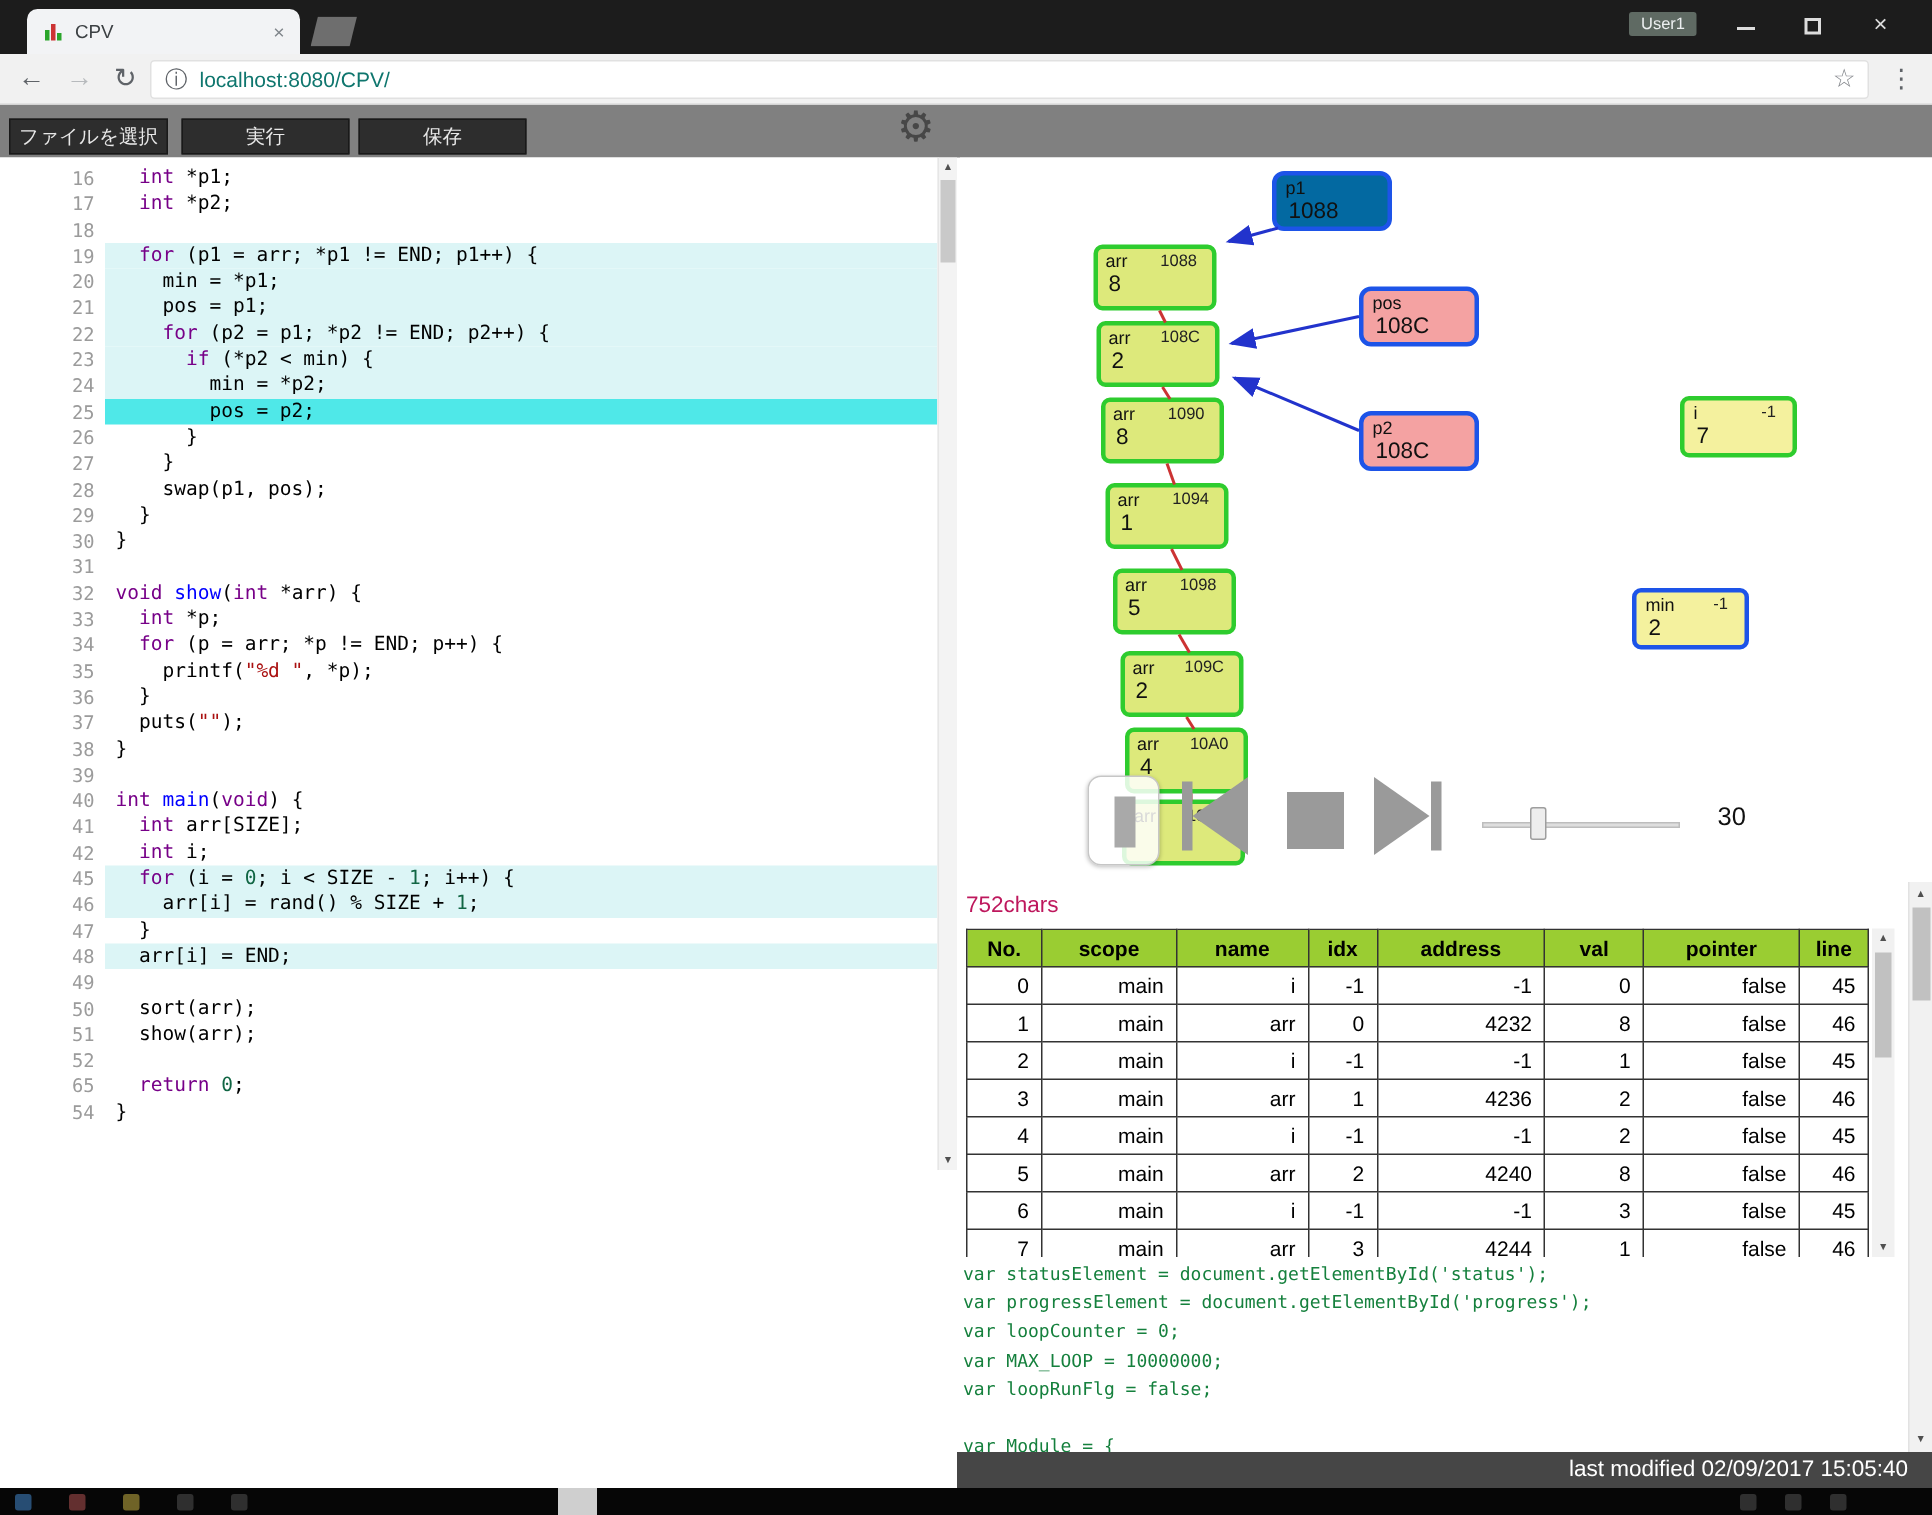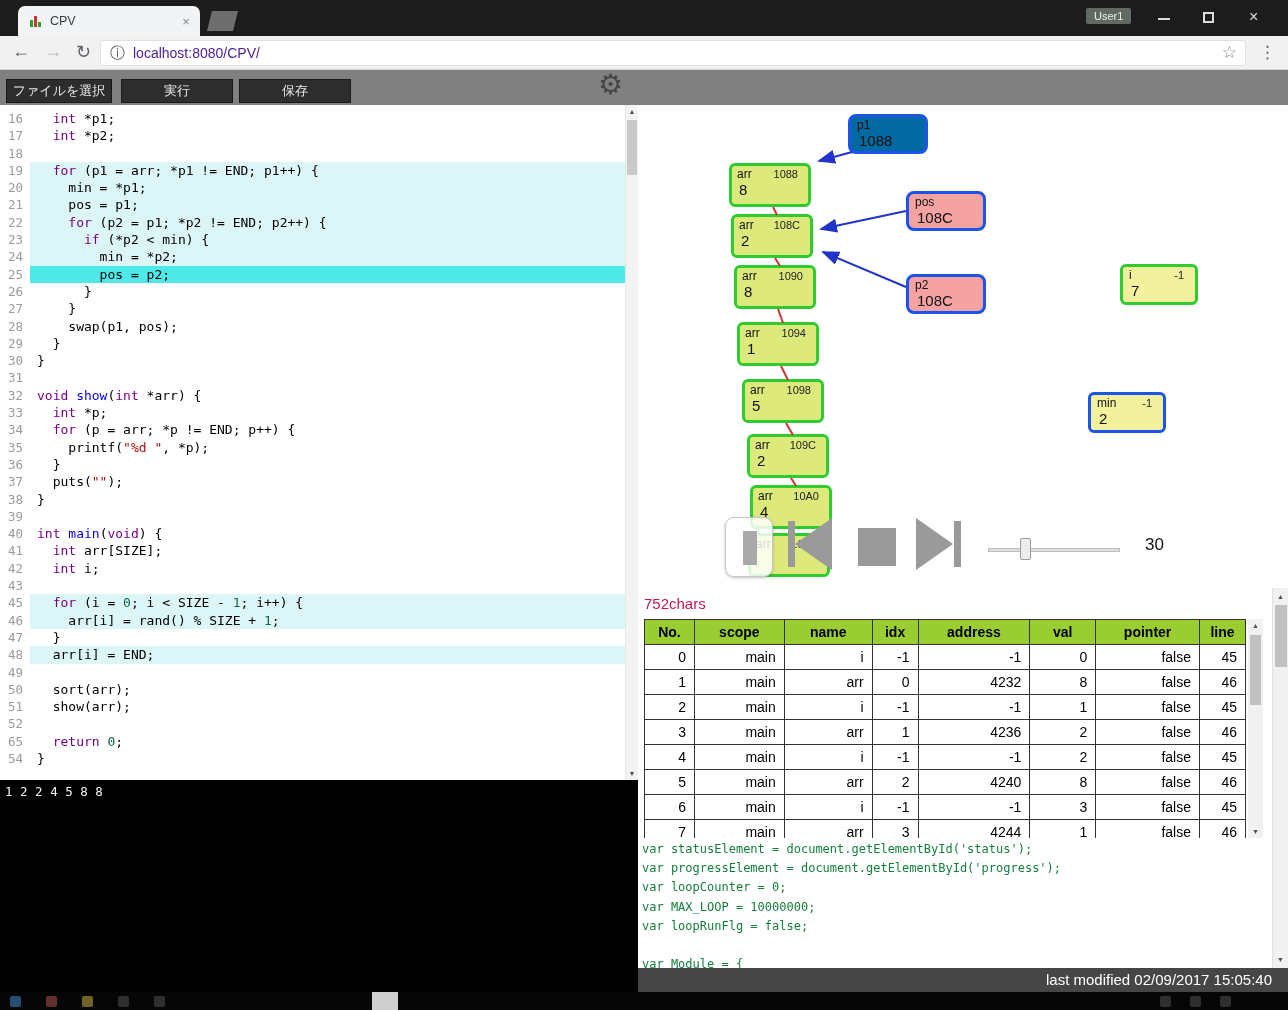--- a/index.html
+++ b/index.html
@@ -29,38 +29,38 @@
   
   .addressbar { position:absolute; left:0; top:36px; width:1288px; height:34px; background:#f1f1f1;
                 border-bottom:1px solid #d4d4d4; }
   .nav-ic { position:absolute; top:5px; font-size:18px; color:#5f6368; }
   .ic-back { left:12px; }
   .ic-fwd  { left:44px; color:#b7babd; }
   .ic-rel  { left:76px; }
   .omnibox { position:absolute; left:100px; top:4px; width:1146px; height:26px; background:#fff;
              border:1px solid #e1e1e1; border-radius:3px; }
   .omni-info { position:absolute; left:9px; top:3px; font-size:15px; color:#5f6368; }
-  .omni-url  { position:absolute; left:32px; top:4px; font-size:14px; color:#4c1d95; }
+  .omni-url  { position:absolute; left:32px; top:4px; font-size:14px; color:#0f766e; }
   .omni-star { position:absolute; right:8px; top:1px; font-size:17px; color:#84878c; }
   .menu-dots { position:absolute; left:1259px; top:6px; font-size:17px; color:#5f6368; }
 
   
   .app-toolbar { position:absolute; left:0; top:70px; width:1288px; height:35px; background:#808080; }
   .tb-btn { position:absolute; top:9px; height:24px; background:#2d2d2d; color:#e8e8e8; font-size:13px;
             border:1px solid #191919; display:flex; align-items:center; justify-content:center; cursor:default; }
   .btn-file { left:6px;   width:106px; }
   .btn-run  { left:121px; width:112px; }
   .btn-save { left:239px; width:112px; }
   .gear { position:absolute; left:598px; top:-2px; font-size:28px; color:#474747; }
 
   
   .editor { position:absolute; left:0; top:105px; width:625px; height:675px; background:#fff;
             overflow:hidden; font-family:"DejaVu Sans Mono", monospace; font-size:13px; }
   .code-inner { padding-top:5px; }
-  .code-row { display:flex; height:17.3px; line-height:17.3px; white-space:pre; }
+  .code-row { display:flex; height:17.3px; line-height:17.3px; white-space:pre;padding-left:40px; }
   .ln { width:30px; flex:none; text-align:right; padding-right:7px; color:#9b9b9b; font-size:12.5px; }
   .ct { flex:1; padding-left:7px; }
   .ct.soft   { background:#dcf5f6; }
   .ct.active { background:#4fe8e8; }
   .tok-kw  { color:#770088; }
   .tok-num { color:#116644; }
   .tok-str { color:#aa1111; }
   .tok-def { color:#0000ff; }
   .tok-atom{ color:#221199; }
   .ed-sb { position:absolute; left:625px; top:105px; width:13px; height:675px; background:#f3f3f3;
@@ -189,40 +189,38 @@
         <div class="code-row"><span class="ln">33</span><span class="ct">  <span class="tok-kw">int</span> *p;</span></div>
         <div class="code-row"><span class="ln">34</span><span class="ct">  <span class="tok-kw">for</span> (p = arr; *p != END; p++) {</span></div>
         <div class="code-row"><span class="ln">35</span><span class="ct">    printf(<span class="tok-str">"%d "</span>, *p);</span></div>
         <div class="code-row"><span class="ln">36</span><span class="ct">  }</span></div>
         <div class="code-row"><span class="ln">37</span><span class="ct">  puts(<span class="tok-str">""</span>);</span></div>
         <div class="code-row"><span class="ln">38</span><span class="ct">}</span></div>
         <div class="code-row"><span class="ln">39</span><span class="ct">&nbsp;</span></div>
         <div class="code-row"><span class="ln">40</span><span class="ct"><span class="tok-kw">int</span> <span class="tok-def">main</span>(<span class="tok-kw">void</span>) {</span></div>
         <div class="code-row"><span class="ln">41</span><span class="ct">  <span class="tok-kw">int</span> arr[SIZE];</span></div>
         <div class="code-row"><span class="ln">42</span><span class="ct">  <span class="tok-kw">int</span> i;</span></div>
-        <div class="code-row"><span class="ln">43</span><span class="ct">&nbsp;</span></div>
         <div class="code-row"><span class="ln">45</span><span class="ct soft">  <span class="tok-kw">for</span> (i = <span class="tok-num">0</span>; i &lt; SIZE - <span class="tok-num">1</span>; i++) {</span></div>
         <div class="code-row"><span class="ln">46</span><span class="ct soft">    arr[i] = rand() % SIZE + <span class="tok-num">1</span>;</span></div>
         <div class="code-row"><span class="ln">47</span><span class="ct">  }</span></div>
         <div class="code-row"><span class="ln">48</span><span class="ct soft">  arr[i] = END;</span></div>
         <div class="code-row"><span class="ln">49</span><span class="ct">&nbsp;</span></div>
         <div class="code-row"><span class="ln">50</span><span class="ct">  sort(arr);</span></div>
         <div class="code-row"><span class="ln">51</span><span class="ct">  show(arr);</span></div>
         <div class="code-row"><span class="ln">52</span><span class="ct">&nbsp;</span></div>
         <div class="code-row"><span class="ln">65</span><span class="ct">  <span class="tok-kw">return</span> <span class="tok-num">0</span>;</span></div>
         <div class="code-row"><span class="ln">54</span><span class="ct">}</span></div>
       </div>
   </div>
   <div class="ed-sb">
     <div class="sb-arrow up">▲</div>
     <div class="thumb"></div>
     <div class="sb-arrow dn" style="position:absolute;">▼</div>
   </div>
 
-  <div class="console">1 2 2 4 5 8 8</div>
 
   <div class="viz">
     <div id="viz-boxes">
         <div class="arr-box" style="left: 89px; top: 58px; background: rgb(221, 233, 123); border: 3px solid rgb(46, 204, 46);">
           <div class="box-head">
             <span class="box-nm">arr</span>
             <span class="box-addr">1088</span>
           </div>
           <div class="box-value">8</div>
         </div>

